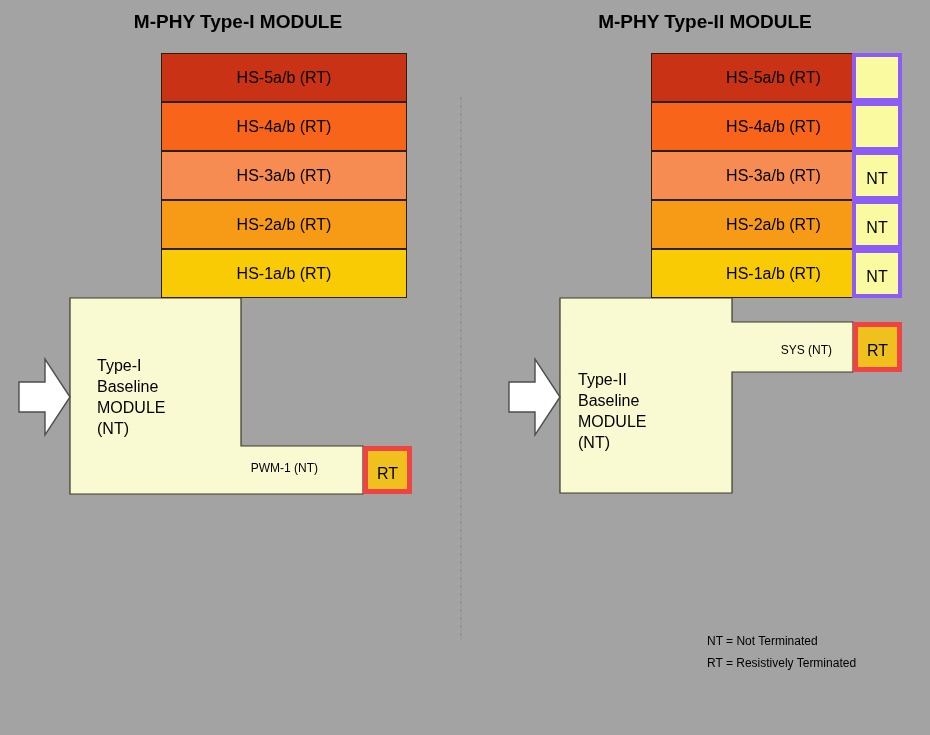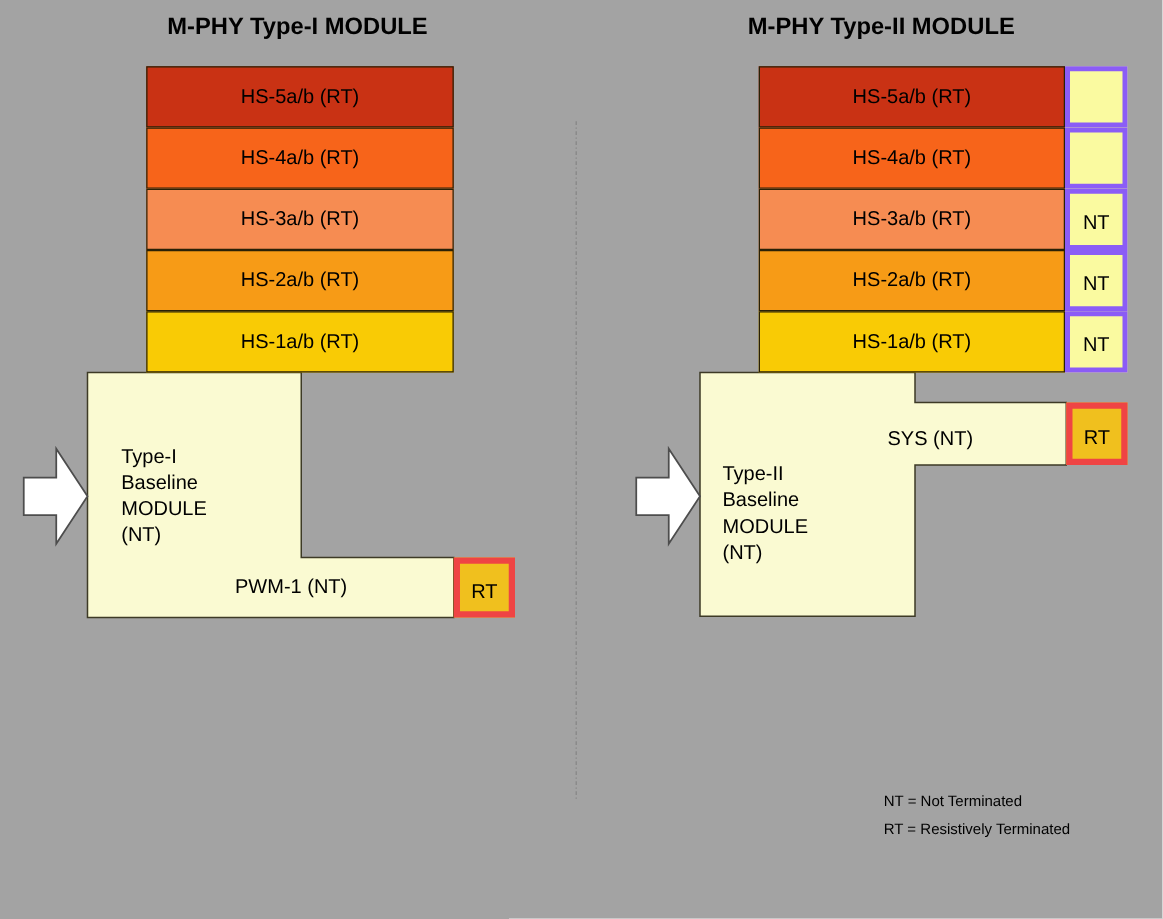--- a/index.html
+++ b/index.html
@@ -9,41 +9,41 @@
   }
   #shapes{position:absolute;left:0;top:0;width:930px;height:735px;}
   .title{
     position:absolute;top:11px;width:300px;text-align:center;
     font-size:19px;font-weight:bold;letter-spacing:0px;
   }
   .title.left{left:88px;}
   .title.right{left:555px;}
   .bar{
     position:absolute;height:49px;box-sizing:border-box;border:1px solid #2a2106;
-    text-align:center;line-height:47px;font-size:16px;
+    text-align:center;line-height:47px;font-size:16px;margin-left:44px;
   }
   .lbar{left:117px;width:246px;}
   .rbar{left:607px;width:245px;}
   .ntcell{
     position:absolute;left:852px;width:50px;height:49px;box-sizing:border-box;
     border:4px solid #8b5cf6;text-align:center;line-height:47px;font-size:16px;
   }
   .r0{top:53px;}.r1{top:102px;}.r2{top:151px;}.r3{top:200px;}.r4{top:249px;}
   .rtbox{
     position:absolute;box-sizing:border-box;border:5px solid #ef4444;
     text-align:center;font-size:16px;
   }
   .rtbox.left{left:363px;top:446px;width:49px;height:48px;line-height:46px;}
   .rtbox.right{left:853px;top:322px;width:49px;height:50px;line-height:48px;}
   .mtext{
     position:absolute;font-size:16px;line-height:21px;white-space:pre-line;
   }
   .mtext.t1{left:97px;top:355px;}
   .mtext.t2{left:578px;top:369px;}
-  .clabel{position:absolute;font-size:16px;text-align:left;}
+  .clabel{position:absolute;font-size:12px;text-align:right;}
   .clabel.pwm{left:188px;top:461px;width:130px;}
   .clabel.sys{left:710px;top:343px;width:122px;}
   .legend{position:absolute;left:707px;top:630px;font-size:12px;line-height:22px;}
   .caption{
     position:absolute;left:0;top:693px;width:930px;text-align:center;
     font-size:20px;font-weight:bold;letter-spacing:-0.3px;
   }
 </style>
 </head>
 <body>

